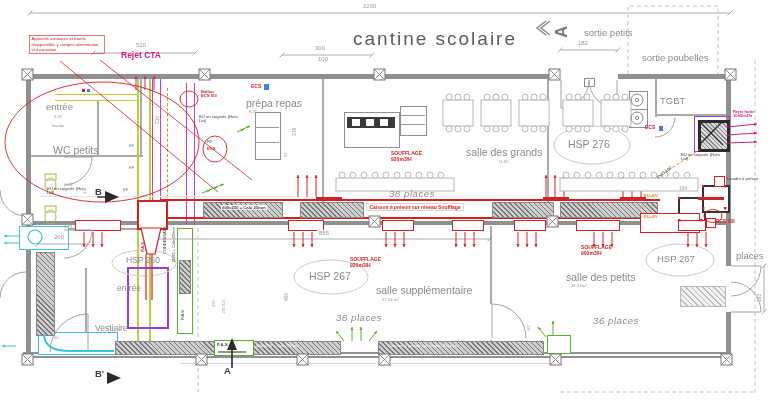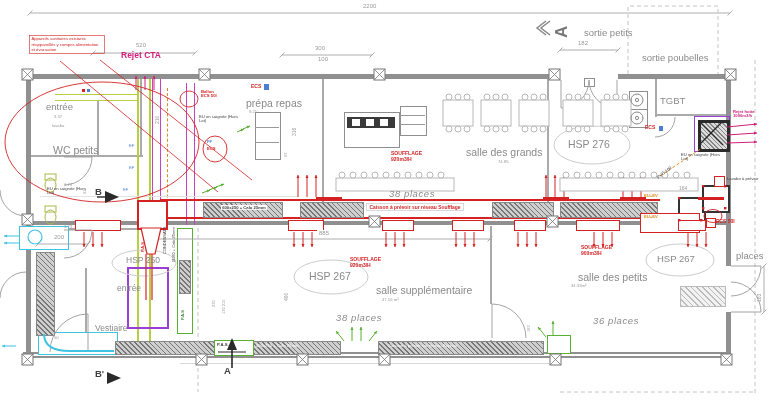--- a/index.html
+++ b/index.html
@@ -376,20 +376,21 @@
       <rect x="678" y="197" width="2.4" height="2.4" fill="#d42222"></rect>
       <rect x="700" y="197" width="2.4" height="2.4" fill="#d42222"></rect>
       <rect x="678" y="219" width="2.4" height="2.4" fill="#d42222"></rect>
       <rect x="700" y="219" width="2.4" height="2.4" fill="#d42222"></rect>
       <rect x="702" y="185" width="2.4" height="2.4" fill="#d42222"></rect>
       <rect x="724" y="185" width="2.4" height="2.4" fill="#d42222"></rect>
       <rect x="702" y="207" width="2.4" height="2.4" fill="#d42222"></rect>
       <rect x="724" y="207" width="2.4" height="2.4" fill="#d42222"></rect>
     </svg>
 
+  <div id="title" class="t" style="left:353px;top:28px">cantine scolaire</div>
 
   <div class="t t6 dim" style="left:360px;top:3px;background:#fff;padding:0 3px">2200</div>
   <div class="t t6 dim" style="left:136px;top:42px">520</div>
   <div class="t t6 dim" style="left:315px;top:45px">300</div>
   <div class="t t6 dim" style="left:318px;top:56px">100</div>
   <div class="t t6 dim" style="left:578px;top:40px">182</div>
   <div class="t t6 dim" style="left:317px;top:230px;background:#fff;padding:0 2px">885</div>
   <div class="t t6 dim" style="left:54px;top:234px">200</div>
   <div class="t rt5 dim" style="left:292px;top:136px">316</div>
   <div class="t rt5 dim" style="left:155px;top:124px">210</div>
@@ -413,21 +414,21 @@
   <div class="t t4 dim" style="left:54px;top:114px">3.37</div>
   <div class="t t4 dim" style="left:52px;top:123px">lavabo</div>
   <div class="t t10" style="left:53px;top:144px">WC petits</div>
   <div class="t t10" style="left:246px;top:97px">prépa repas</div>
   <div class="t t4 dim" style="left:249px;top:109px">9.21</div>
   <div class="t t10" style="left:466px;top:146px">salle des grands</div>
   <div class="t t4 dim" style="left:498px;top:159px">74.85</div>
   <div class="t t9" style="left:660px;top:95px">TGBT</div>
   <div class="t t10" style="left:376px;top:284px">salle supplémentaire</div>
   <div class="t t4 dim" style="left:382px;top:297px">47.16 m²</div>
-  <div class="t t10" style="left:578px;top:271px">salle des petits</div>
+  <div class="t t10" style="left:566px;top:271px">salle des petits</div>
   <div class="t t4 dim" style="left:571px;top:283px">34.33m²</div>
   <div class="t t8" style="left:117px;top:283px">entrée</div>
   <div class="t t8" style="left:95px;top:323px">Vestiaire</div>
 
   <div class="t t9 it" style="left:389px;top:188px">38 places</div>
   <div class="t t9 it" style="left:336px;top:312px">38 places</div>
   <div class="t t9 it" style="left:593px;top:315px">36 places</div>
   <div class="t t8" style="left:126px;top:255px">HSP 250</div>
   <div class="t t10" style="left:568px;top:138px">HSP 276</div>
   <div class="t t10" style="left:309px;top:270px">HSP 267</div>

